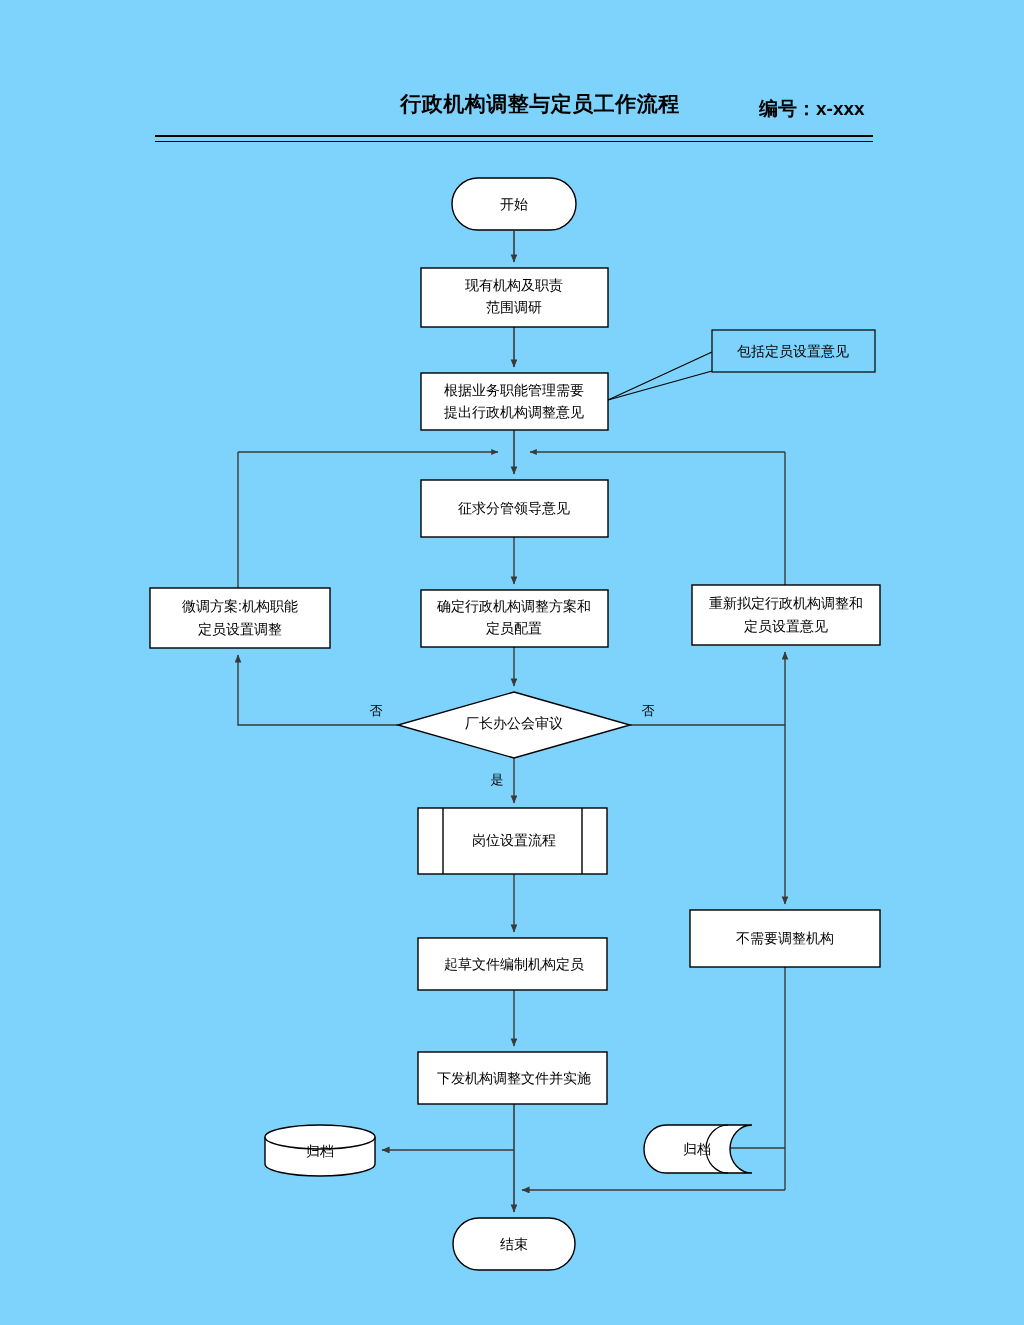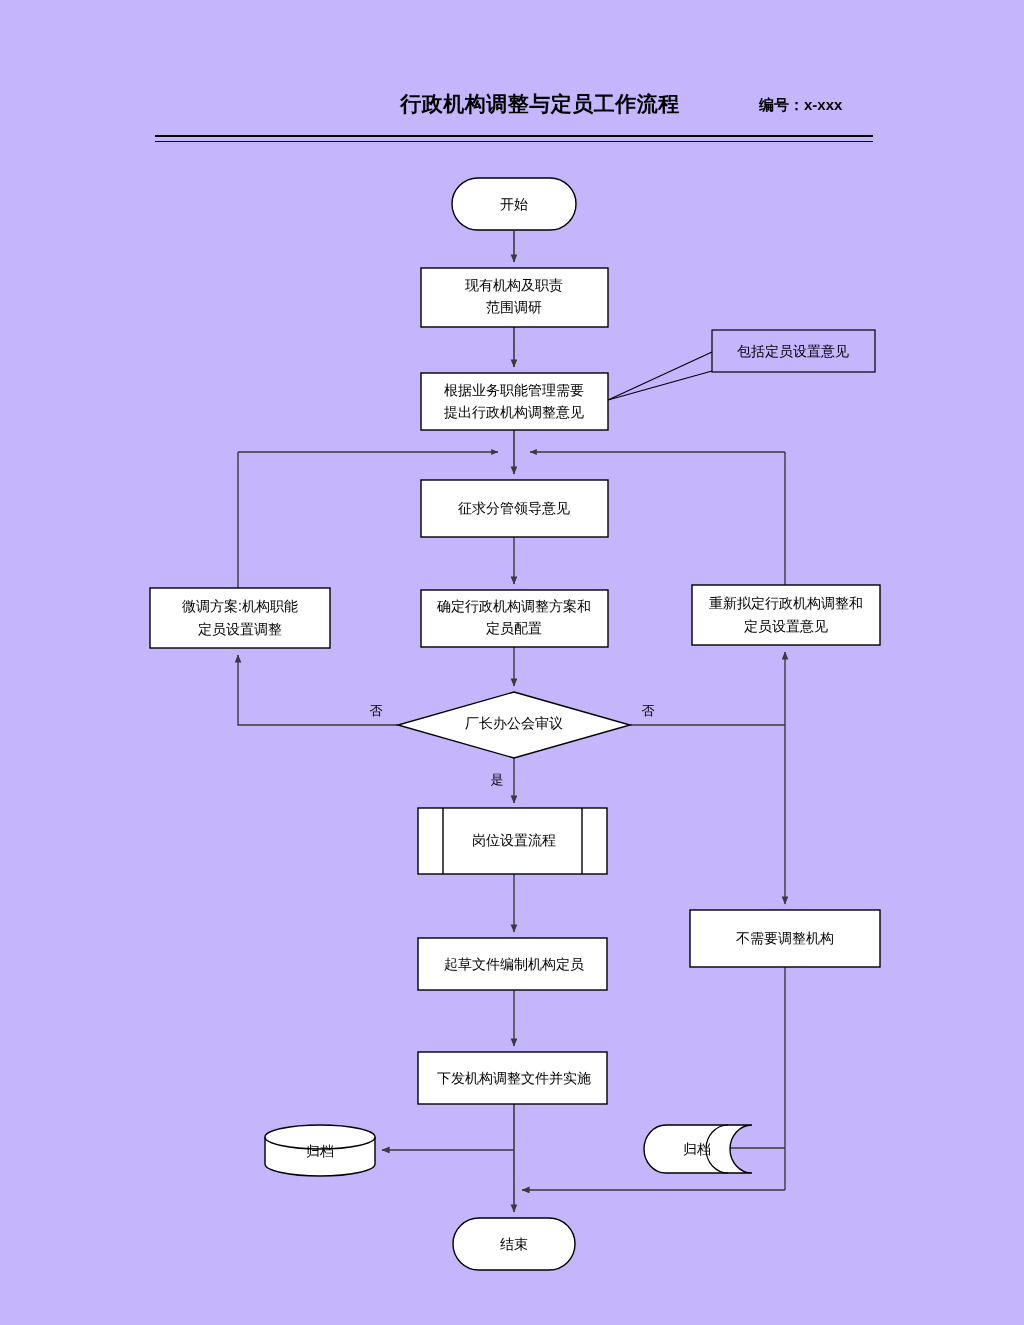--- a/index.html
+++ b/index.html
@@ -7,21 +7,21 @@
     padding: 0;
     background: #ffffff;
   }
   body {
     font-family: "Liberation Sans", "DejaVu Sans", sans-serif;
   }
   #page {
     position: relative;
     width: 1024px;
     height: 1325px;
-    background: #c4b5fd;
+    background: #7dd3fc;
     overflow: hidden;
   }
   .header {
     position: absolute;
     left: 0;
     top: 0;
     width: 1024px;
     height: 150px;
   }
   .title {
@@ -33,21 +33,21 @@
     font-size: 21px;
     font-weight: bold;
     color: #000000;
     letter-spacing: 0.5px;
     white-space: nowrap;
   }
   .docnum {
     position: absolute;
     left: 748px;
     top: 96px;
-    font-size: 15px;
+    font-size: 19px;
     font-weight: bold;
     color: #000000;
     white-space: nowrap;
     padding-left: 11px;
   }
   .rule-outer {
     position: absolute;
     left: 155px;
     top: 135px;
     width: 718px;

